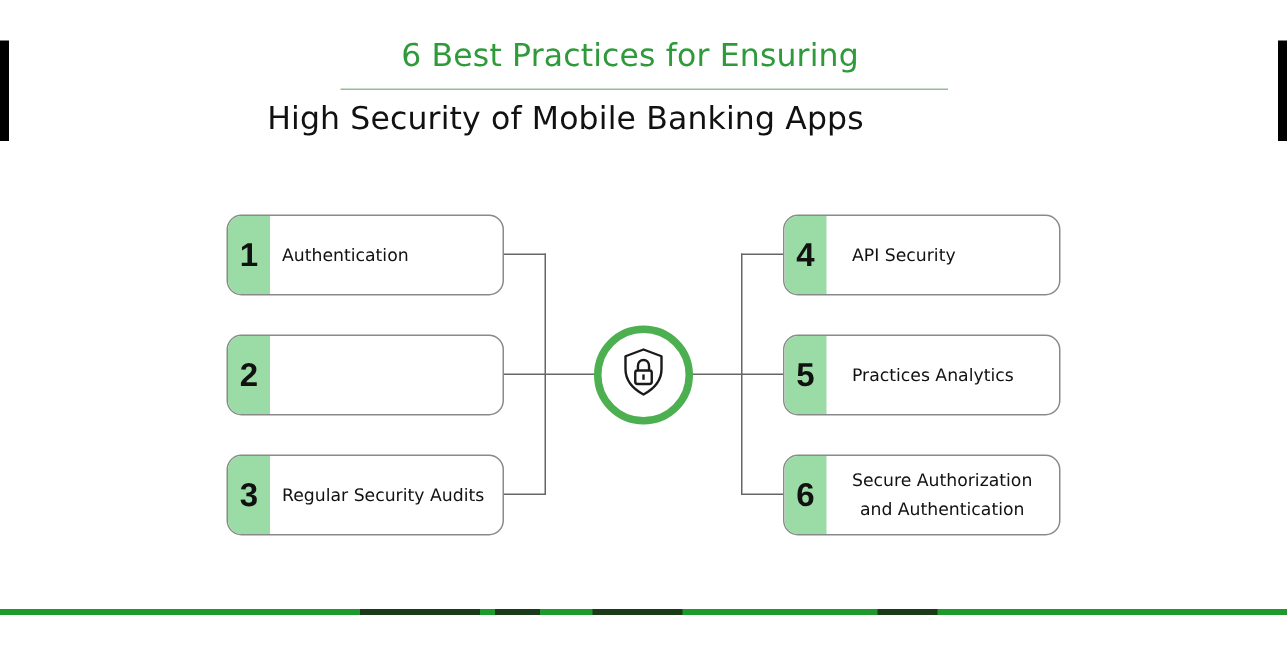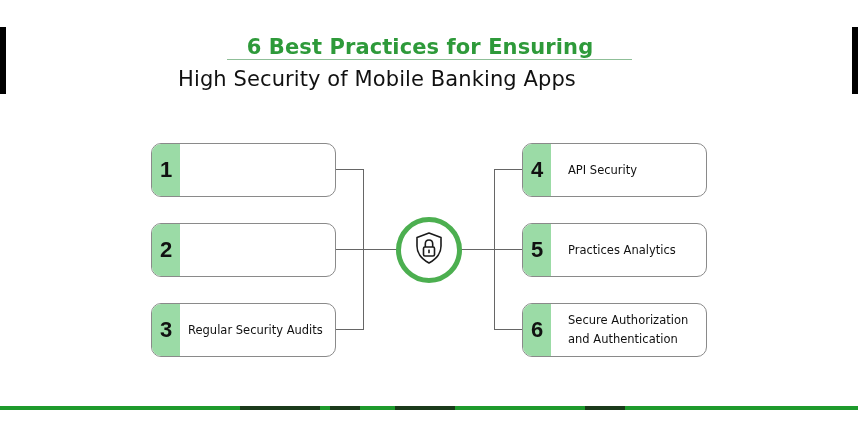--- a/index.html
+++ b/index.html
@@ -20,26 +20,26 @@
       top: 27px;
       width: 6px;
       height: 67px;
       background: #000000;
     }
     .edge-left { left: 0; }
     .edge-right { right: 0; }
 
     .title-top {
       position: absolute;
-      top: 35px;
+      top: 25px;
       left: 0;
       width: 840px;
       text-align: center;
       font-size: 21px;
-      font-weight: bold;
+      font-weight: normal;
       letter-spacing: 0.1px;
     }
     .title-divider {
       position: absolute;
       top: 59px;
       left: 227px;
       width: 405px;
       height: 1px;
     }
     .title-bottom {
@@ -81,20 +81,21 @@
       display: flex;
       align-items: center;
       padding-left: 8px;
       padding-right: 6px;
       font-size: 11.5px;
       line-height: 19px;
       color: #111111;
     }
     .card-right .card-text {
       padding-left: 17px;
+      text-align: center;
     }
 
     .line {
       position: absolute;
       background: #666666;
     }
 
     .hub {
       position: absolute;
       left: 396px;
@@ -141,20 +142,21 @@
 
 <div class="line" style="left: 494px; top: 169px; width: 28px; height: 1px; background: rgb(102, 102, 102);"></div>
 <div class="line" style="left: 461px; top: 249px; width: 61px; height: 1px; background: rgb(102, 102, 102);"></div>
 <div class="line" style="left: 494px; top: 329px; width: 28px; height: 1px; background: rgb(102, 102, 102);"></div>
 <div class="line" style="left: 494px; top: 169px; width: 1px; height: 161px; background: rgb(102, 102, 102);"></div>
 
 <div class="card card-left" style="left:151px; top:143px;">
   <div class="card-num" style="background: rgb(155, 219, 166);">1</div>
   <div class="card-text">
     <div>
+      <div>Authentication</div>
     </div>
   </div>
 </div>
 
 <div class="card card-left" style="left:151px; top:223px;">
   <div class="card-num" style="background: rgb(155, 219, 166);">2</div>
 </div>
 
 <div class="card card-left" style="left:151px; top:303px;">
   <div class="card-num" style="background: rgb(155, 219, 166);">3</div>

